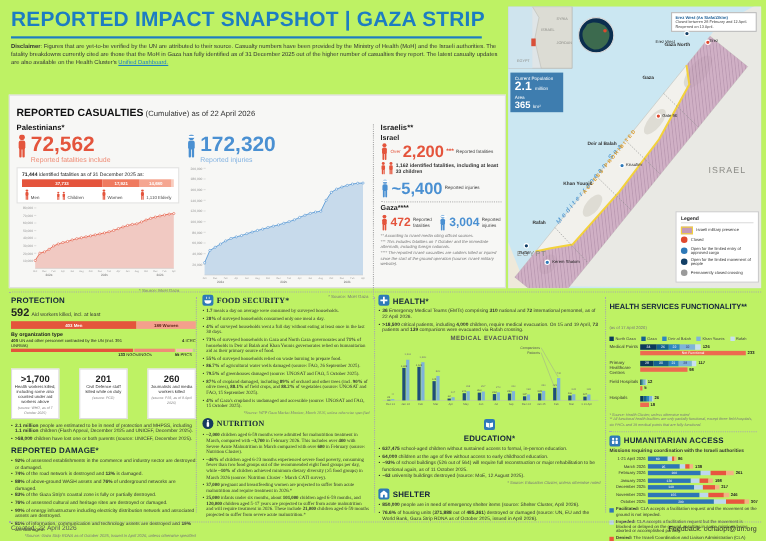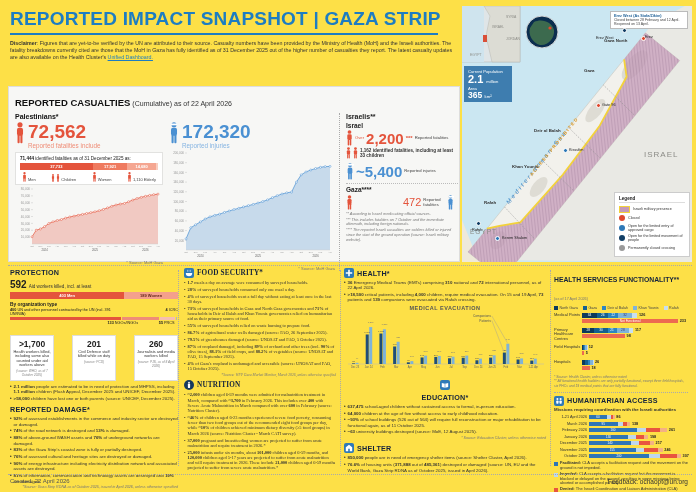--- a/index.html
+++ b/index.html
@@ -1,17 +1,17 @@
 <!DOCTYPE html>
 <html><head>
 <meta charset="utf-8">
 <style>
   html,body{margin:0;padding:0;background:#fff;}
   body{width:696px;height:492px;position:relative;font-family:"Liberation Sans",sans-serif;color:#222;}
-  #page{position:absolute;inset:0;overflow:hidden;background:#fde047;}
+  #page{position:absolute;inset:0;overflow:hidden;background:#bef264;}
   .b{font-weight:bold;}
   .hdr-title{position:absolute;left:10px;top:8px;font-size:19px;font-weight:bold;color:#1d7dc2;letter-spacing:.2px;}
   .hdr-rule{position:absolute;left:10px;top:33px;width:428px;height:2px;background:#1d7dc2;}
   .hdr-date{position:absolute;right:6px;top:20px;font-size:6px;color:#1d7dc2;font-weight:bold;}
   .disclaimer{position:absolute;left:10px;top:40px;width:448px;font-size:5.3px;line-height:1.35;color:#333;margin:0;}
   .link{color:#1d7dc2;text-decoration:underline;cursor:pointer;}
   .dotline{border-top:1px dotted #aaa;position:absolute;}
   .vdot{border-left:1px dotted #aaa;position:absolute;width:0;}
   
   #cas-panel{position:absolute;left:8px;top:86px;width:452px;height:176px;background:#f7f7f5;border:1px solid #ddd;box-sizing:border-box;padding:5px 6px;}
@@ -34,21 +34,21 @@
   #breakdown-bar .seg{height:100%;display:flex;align-items:center;justify-content:center;color:#fff;font-size:4px;font-weight:bold;overflow:visible;white-space:nowrap;}
   #breakdown-legend{display:flex;justify-content:space-between;margin-top:2px;padding:0 2px;}
   #breakdown-legend .bl{display:flex;align-items:flex-end;gap:1px;font-size:4px;color:#444;}
   .src{font-size:4px;color:#777;margin-top:1px;}
   .right{text-align:right;}
   
   .isr-h{font-size:7px;font-weight:bold;margin-bottom:2px;}
   .isr-sub{font-size:6.5px;font-weight:bold;margin:2px 0 1px;}
   .isr-row{display:flex;align-items:center;gap:2px;margin:1px 0;}
   .isr-big{font-size:15px;font-weight:bold;line-height:1;}
-  .isr-mid{font-size:11px;font-weight:normal;line-height:1;margin-left:48px;}
+  .isr-mid{font-size:11px;font-weight:bold;line-height:1;}
   .isr-cap{font-size:4.2px;color:#444;line-height:1.1;}
   .isr-txt{font-size:4.6px;font-weight:bold;color:#333;line-height:1.15;}
   .isr-note{font-size:3.8px;color:#777;font-style:italic;line-height:1.25;margin-top:1px;}
   .gaza-flex{display:flex;gap:6px;align-items:center;}
   
   #map-panel{position:absolute;left:462px;top:6px;width:230px;height:256px;background:#cbe7f2;overflow:hidden;}
   .map-label{position:absolute;font-size:4.4px;font-weight:bold;color:#333;white-space:nowrap;}
   .map-country{position:absolute;font-size:8px;color:#8b8b86;letter-spacing:1px;}
   .sea-label{position:absolute;font-size:6px;font-style:italic;color:#3a87c8;letter-spacing:2.5px;transform:rotate(-51deg);white-space:nowrap;}
   .access-label{position:absolute;font-size:4.6px;font-weight:bold;color:#d99a2b;letter-spacing:1.5px;transform:rotate(-51deg);white-space:nowrap;}

